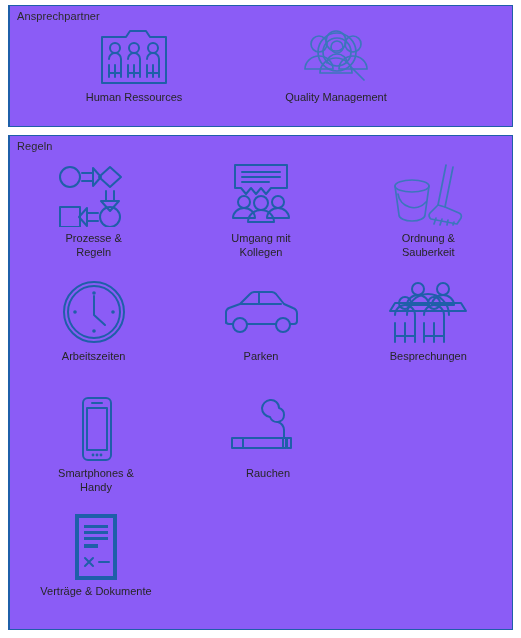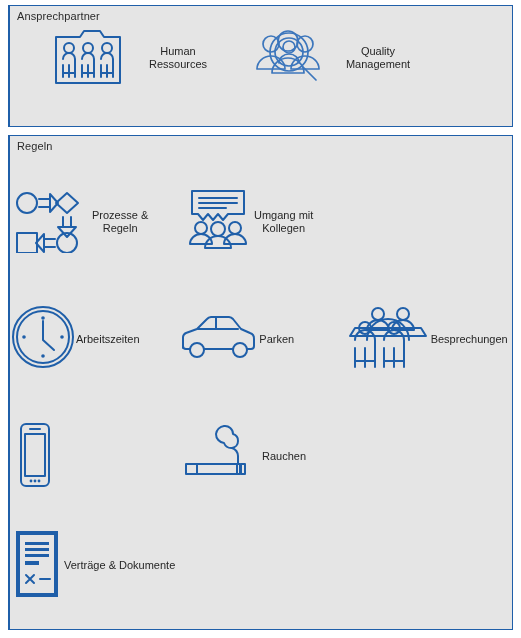--- a/index.html
+++ b/index.html
@@ -19,21 +19,21 @@
     height: 638px;
     position: relative;
     box-sizing: border-box;
     padding: 5px 8px 6px 8px;
   }
   .panel {
     position: relative;
     box-sizing: border-box;
     border: 1px solid #1F5FA9;
     border-left: 2px solid #1F5FA9;
-    background: #e5e5e5;
+    background: #8b5cf6;
   }
   .panel-title {
     font-size: 11px;
     line-height: 13px;
     color: #2b2b2b;
     padding: 4px 0 0 7px;
     letter-spacing: 0.1px;
   }
   #panel-ansprechpartner {
     height: 122px;
@@ -41,21 +41,21 @@
   }
   #panel-regeln {
     height: 495px;
   }
   .tile-row {
     display: flex;
     width: 100%;
   }
   .tile {
     display: flex;
-    flex-direction: row;
+    flex-direction: column;
     align-items: center;
     justify-content: flex-start;
     text-align: center;
   }
   .tile .icon {
     display: flex;
     align-items: center;
     justify-content: center;
   }
   .tile .caption {
@@ -192,20 +192,35 @@
               <circle class="ln" cx="53" cy="41" r="6"></circle>
               <path class="ln" d="M42 57 a11 10 0 0 1 22 0 Z"></path>
               <circle class="ln" cx="36" cy="42" r="7"></circle>
               <path class="ln" d="M23 61 a13 12 0 0 1 26 0 Z"></path>
             </svg>
           </span>
           <span class="caption">Umgang mit
 Kollegen</span>
         </div>
 
+        <div class="tile">
+          <span class="icon">
+            <svg width="78" height="66" viewBox="0 0 78 66" aria-hidden="true">
+              <ellipse class="ln-thin" cx="23" cy="25" rx="17" ry="6"></ellipse>
+              <path class="ln-thin" d="M6 25 L10 54 a13 6 0 0 0 26 0 L40 25"></path>
+              <path class="ln-thin" d="M9 33 a16 16 0 0 0 28 8"></path>
+              <path class="ln-thin" d="M57 4 L49 44"></path>
+              <path class="ln-thin" d="M64 6 L56 46"></path>
+              <path class="ln-thin" d="M49 44 L56 46 L70 52 a4 4 0 0 1 2 5 L68 63 L42 58 a4 4 0 0 1 -1 -6 Z"></path>
+              <path class="ln-thin" d="M47 57 L45 63 M53 58 L51 64 M59 59 L58 64 M65 61 L64 64"></path>
+            </svg>
+          </span>
+          <span class="caption">Ordnung &amp;
+Sauberkeit</span>
+        </div>
       </div>
 
       <div class="tile-row row-r2">
 
         <div class="tile">
           <span class="icon">
             <svg width="66" height="66" viewBox="0 0 66 66" aria-hidden="true">
               <circle class="ln" cx="33" cy="33" r="30"></circle>
               <circle class="ln" cx="33" cy="33" r="26"></circle>
               <circle class="fill-blue" cx="33" cy="14" r="1.8"></circle>
@@ -256,20 +271,22 @@
           <span class="icon">
             <svg width="48" height="66" viewBox="0 0 48 66" aria-hidden="true">
               <rect class="ln" x="11" y="2" width="28" height="62" rx="5"></rect>
               <rect class="ln" x="15" y="12" width="20" height="42"></rect>
               <path class="ln" d="M20 7 L30 7"></path>
               <circle class="fill-blue" cx="21" cy="59" r="1.4"></circle>
               <circle class="fill-blue" cx="25" cy="59" r="1.4"></circle>
               <circle class="fill-blue" cx="29" cy="59" r="1.4"></circle>
             </svg>
           </span>
+          <span class="caption">Smartphones &amp;
+Handy</span>
         </div>
 
         <div class="tile">
           <span class="icon">
             <svg width="80" height="66" viewBox="0 0 80 66" aria-hidden="true">
               <path class="ln" d="M42 4 a8 8 0 0 1 9 8 a7 7 0 0 1 5 7 a7 7 0 0 1 -6 7 a8 8 0 0 1 -8 -5 a9 9 0 0 1 -8 -9 a9 9 0 0 1 8 -8 Z"></path>
               <path class="ln" d="M50 26 a9 9 0 0 1 6 8 L56 42"></path>
               <rect class="ln" x="4" y="42" width="11" height="10"></rect>
               <rect class="ln" x="15" y="42" width="40" height="10"></rect>
               <rect class="ln" x="55" y="42" width="3" height="10"></rect>

